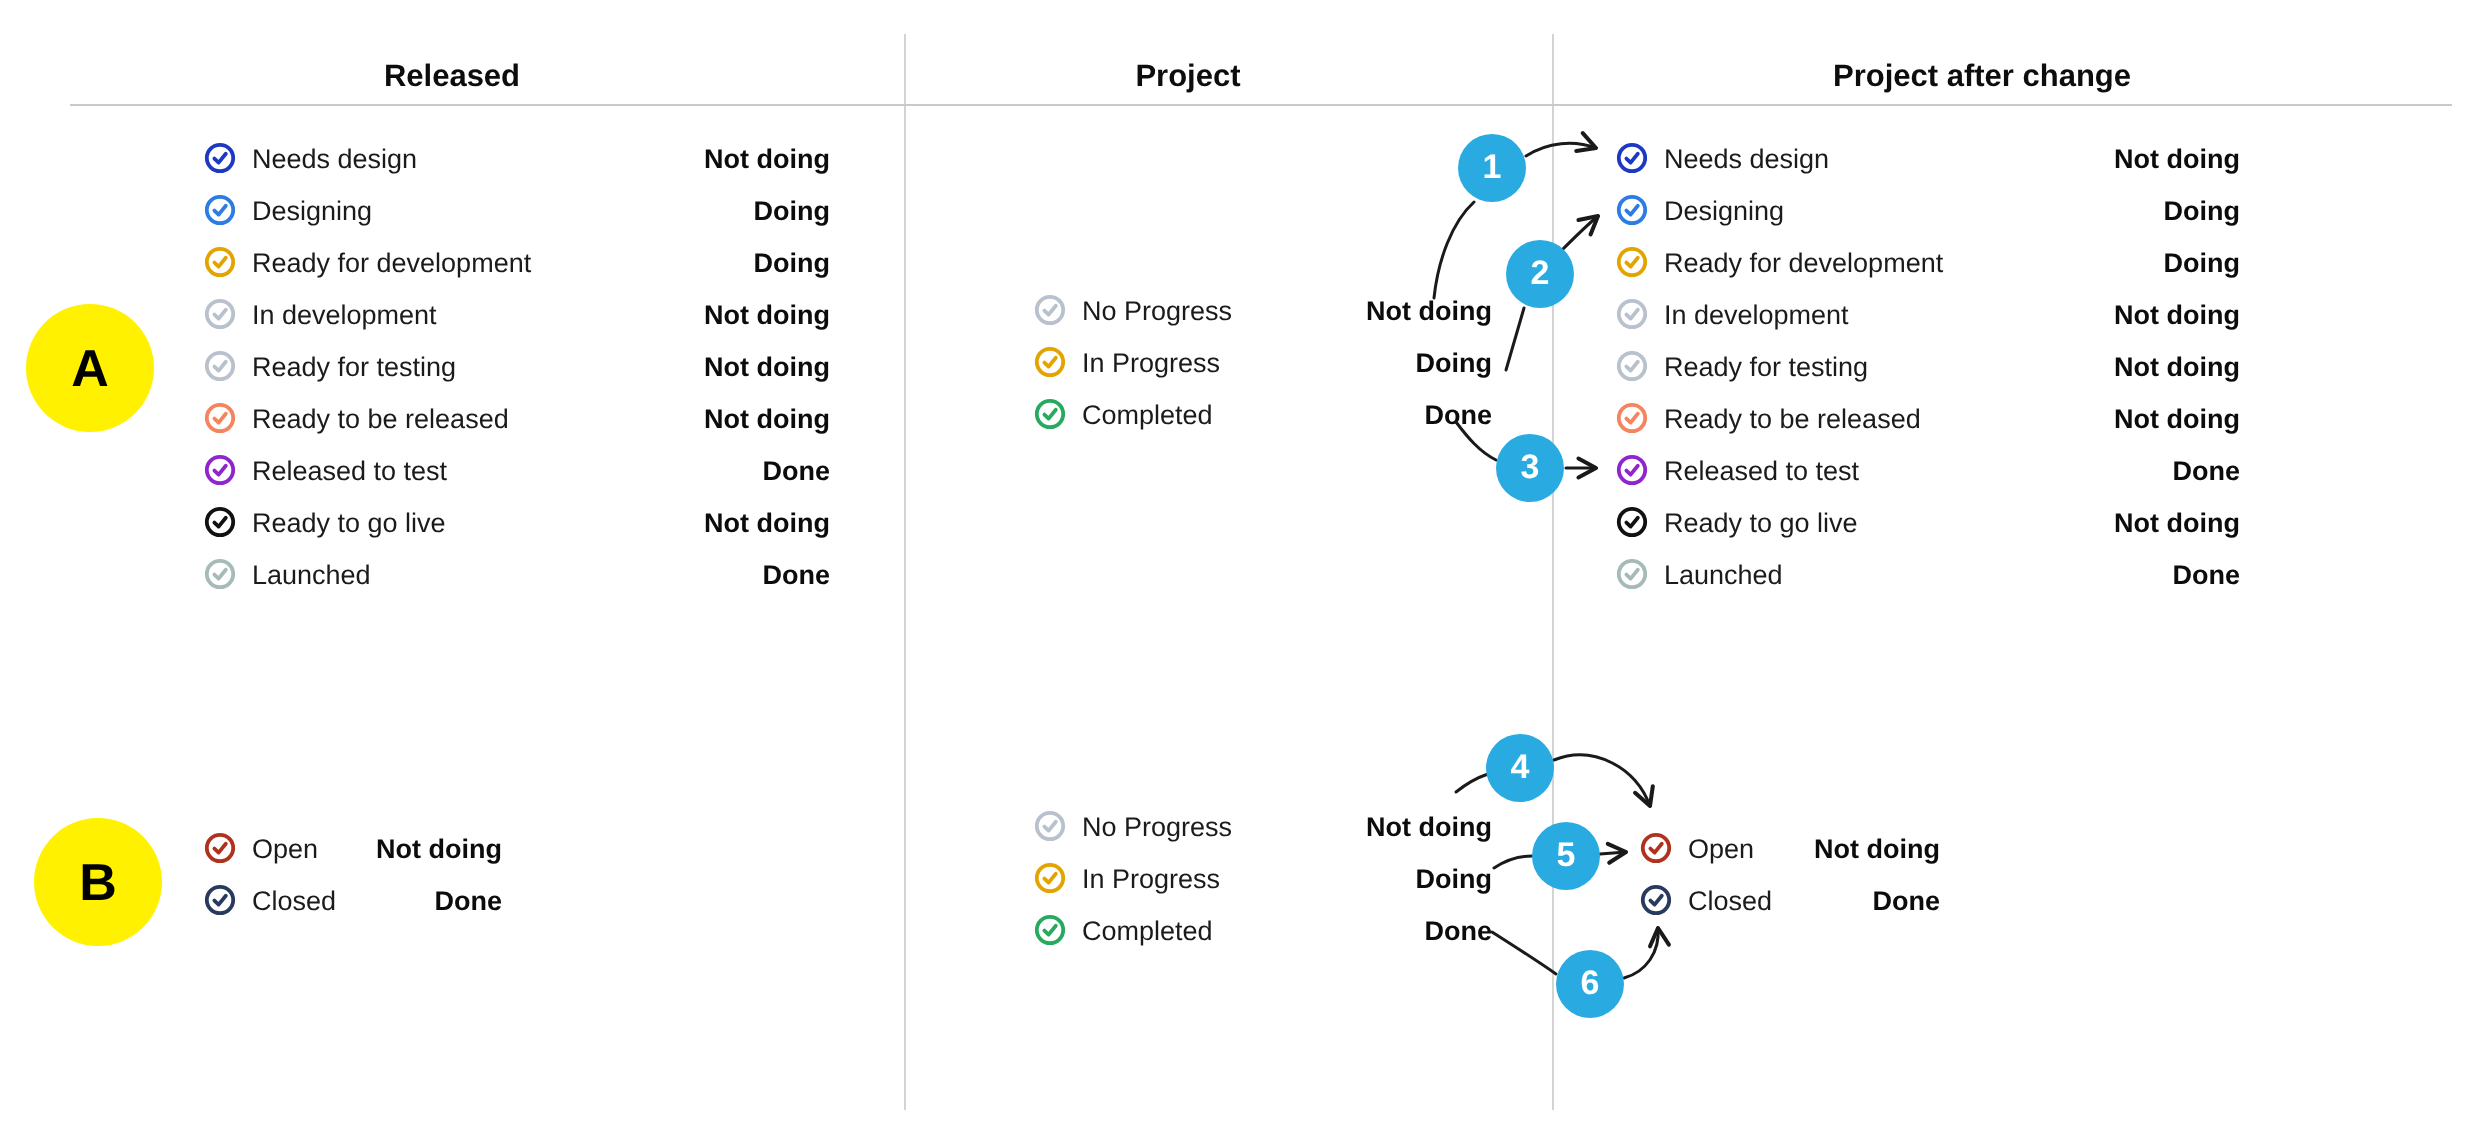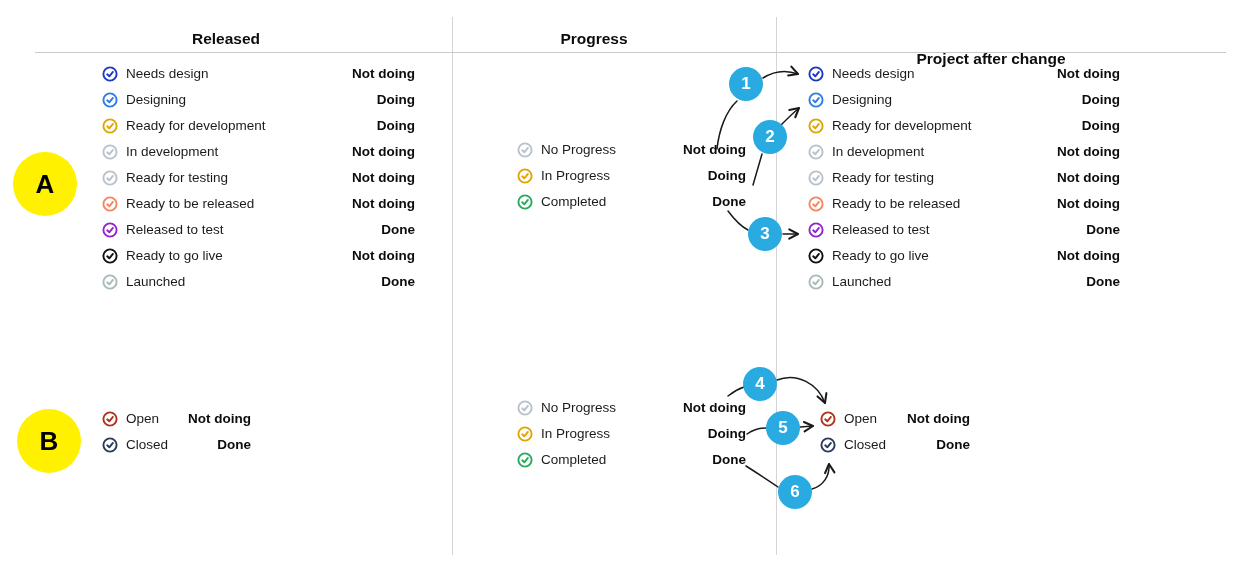--- a/index.html
+++ b/index.html
@@ -6,31 +6,31 @@
   .canvas{position:relative;width:1236px;height:561px;background:#fff;overflow:hidden;}
 
   .vdivider{position:absolute;top:17px;height:538px;width:1px;background:#d4d4d4;z-index:1;}
   #vdiv-1{left:452px;}
   #vdiv-2{left:776px;}
   .hrule{position:absolute;top:52px;left:35px;width:1191px;height:1px;background:#c9c9c9;z-index:1;}
 
   .col-header{position:absolute;top:30px;text-align:center;font-size:15.5px;font-weight:700;color:#0d0d0d;z-index:2;}
   #header-template{left:0;width:452px;}
   #header-project{left:452px;width:284px;}
-  #header-after{left:776px;width:430px;margin-top:20px;}
+  #header-after{left:776px;width:430px;}
 
   .status-list{position:absolute;z-index:2;}
   #list-a-template{left:102px;top:66px;width:313px;}
   #list-a-project{left:517px;top:142px;width:229px;}
   #list-a-after{left:808px;top:66px;width:312px;}
   #list-b-template{left:102px;top:411px;width:149px;}
   #list-b-project{left:517px;top:400px;width:229px;}
   #list-b-after{left:820px;top:411px;width:150px;}
 
-  .srow{display:flex;height:26px;gap:8px;}
+  .srow{display:flex;align-items:center;height:26px;gap:8px;}
   .sicon{display:flex;width:16px;height:16px;flex:0 0 16px;}
   .slabel{font-size:13.5px;color:#1b1b1b;white-space:nowrap;}
   .svalue{margin-left:auto;font-size:13.5px;font-weight:700;color:#0c0c0c;white-space:nowrap;}
 
   .arrows{position:absolute;left:0;top:0;z-index:3;pointer-events:none;}
 
   .badge{position:absolute;width:34px;height:34px;border-radius:50%;color:#fff;font-weight:800;
          font-size:17px;display:flex;align-items:center;justify-content:center;z-index:4;}
   #badge-1{left:729px;top:67px;}
   #badge-2{left:753px;top:120px;}
@@ -56,21 +56,21 @@
   </defs>
 </svg>
 
 <div class="canvas">
 
   <div class="vdivider" id="vdiv-1" style="background-color: rgb(212, 212, 212);"></div>
   <div class="vdivider" id="vdiv-2" style="background-color: rgb(212, 212, 212);"></div>
   <div class="hrule"></div>
 
   <div class="col-header" id="header-template">Released</div>
-  <div class="col-header" id="header-project">Progress</div>
+  <div class="col-header" id="header-project">Project</div>
   <div class="col-header" id="header-after">Project after change</div>
 
   <div class="status-list" id="list-a-template">
     <div class="srow">
       <span class="sicon" style="color: rgb(29, 57, 196);">
           <svg width="16" height="16">
             <use href="#icon-check"></use>
           </svg>
         </span>
       <span class="slabel">Needs design</span>

